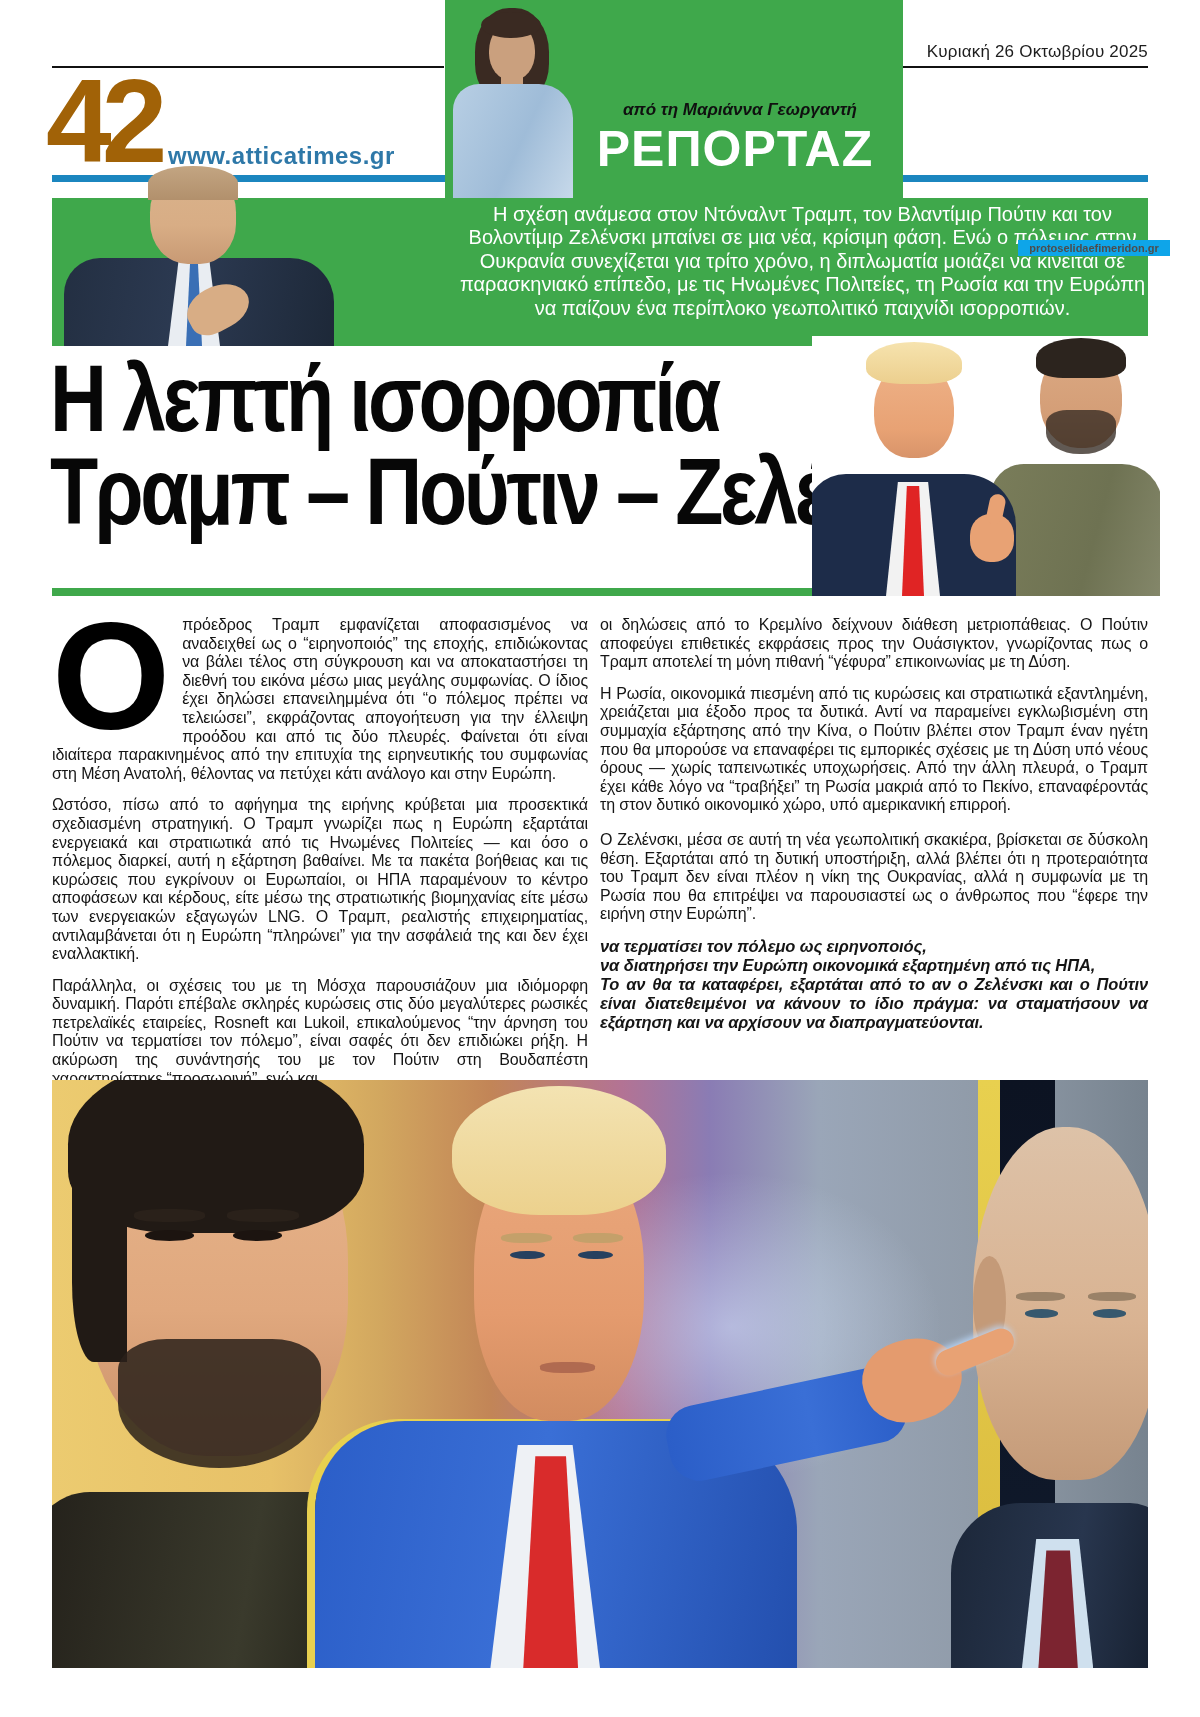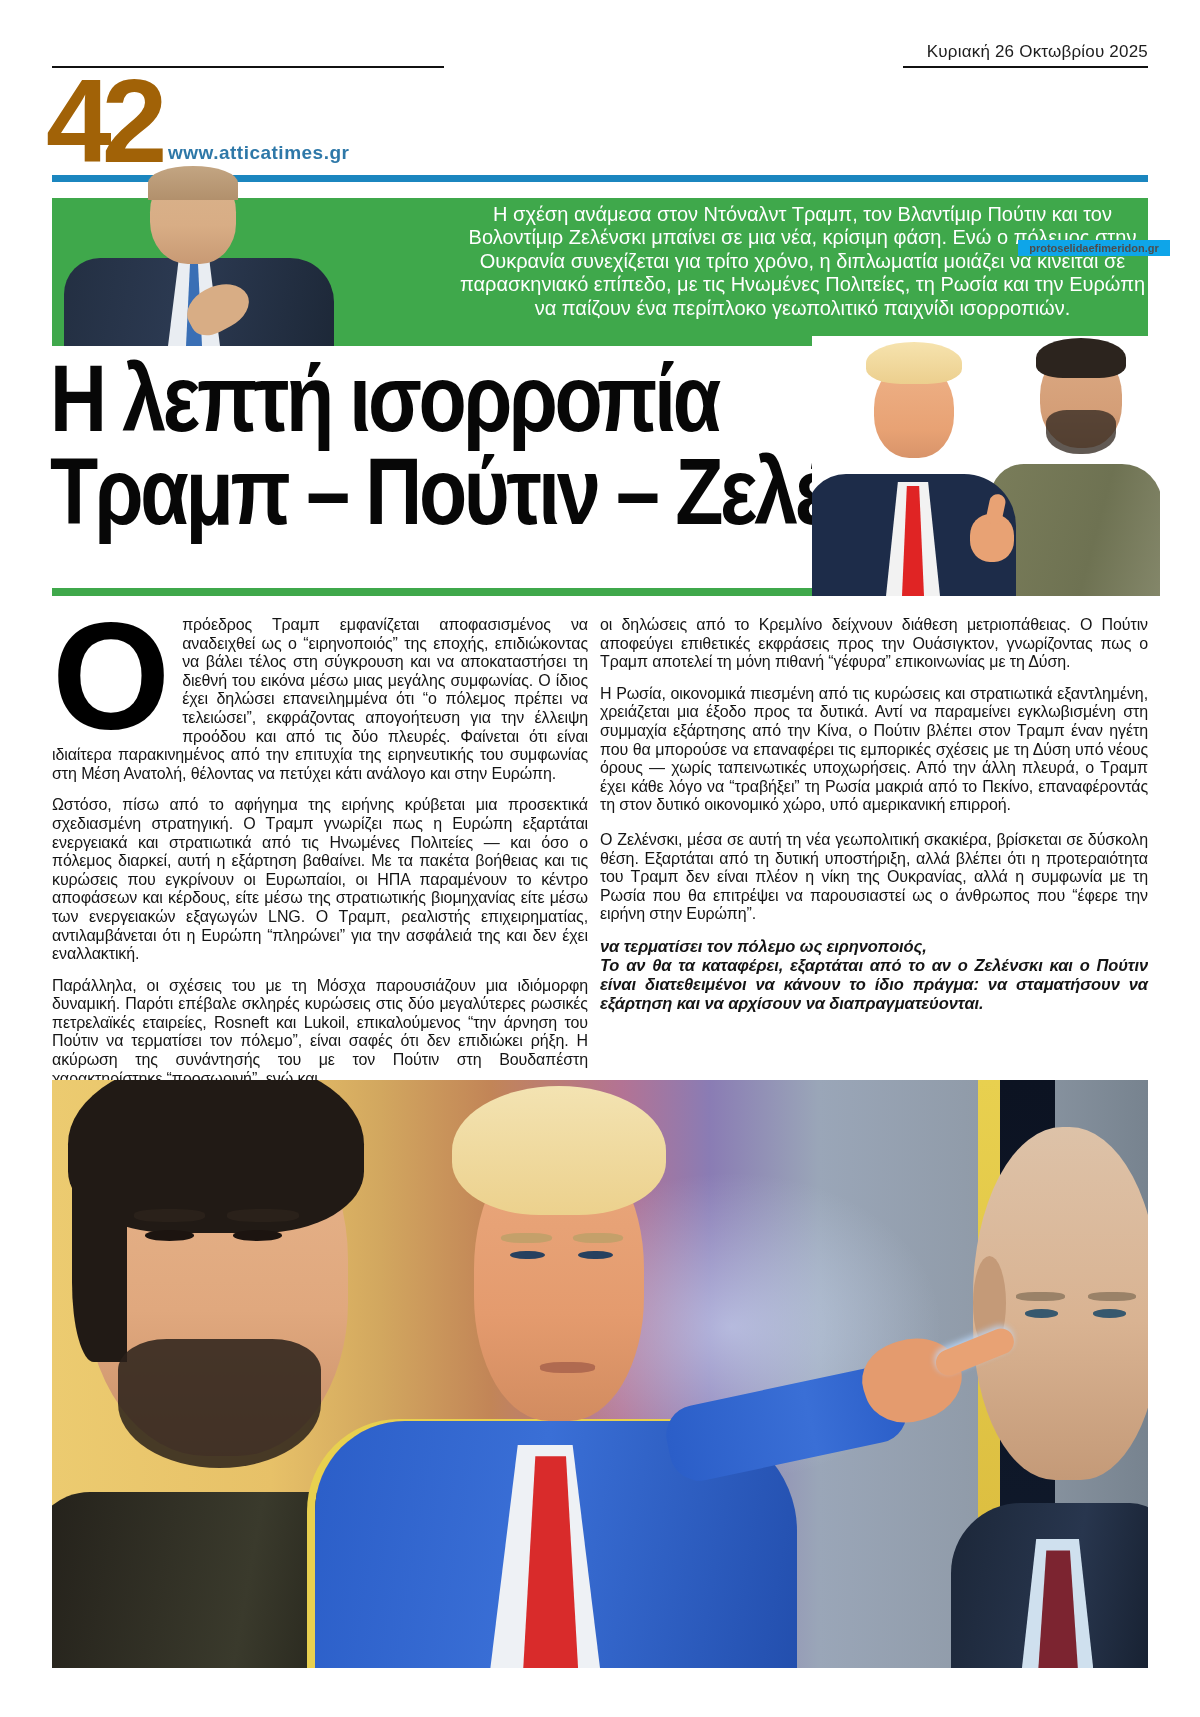--- a/index.html
+++ b/index.html
@@ -4,21 +4,21 @@
 <style>
   html,body{margin:0;padding:0;background:#ffffff;}
   #page{position:relative;width:1200px;height:1717px;background:#ffffff;overflow:hidden;
         font-family:"Liberation Sans", sans-serif;}
 
   
   .rule{position:absolute;height:2px;background:#111;}
   .date{position:absolute;top:42px;right:52px;font-size:17px;color:#1d1d1d;letter-spacing:.2px;}
   .pagenum{position:absolute;left:46px;top:62px;font-size:118px;font-weight:900;color:#a16207;
            line-height:1;letter-spacing:-10px;}
-  .siteurl{position:absolute;left:168px;top:142px;font-size:19px;font-weight:bold;color:#2e78a8;letter-spacing:.5px;}
+  .siteurl{position:absolute;left:168px;top:142px;font-size:24px;font-weight:bold;color:#2e78a8;letter-spacing:.5px;}
   .bluebar{position:absolute;left:52px;top:175px;width:1096px;height:7px;background:#1b86bf;z-index:1;}
 
   
   .greenhead{position:absolute;left:445px;top:0;width:458px;height:198px;background:#3fa84b;z-index:2;}
   .byline{position:absolute;left:140px;top:100px;width:310px;text-align:center;font-size:17px;
           font-weight:bold;font-style:italic;color:#101010;}
   .seclabel{position:absolute;left:130px;top:120px;width:320px;text-align:center;font-size:50px;
             font-weight:900;color:#ffffff;letter-spacing:1px;}
 
   
@@ -140,20 +140,31 @@
 
   <div class="rule" style="left:52px;top:66px;width:392px;"></div>
   <div class="rule" style="left:903px;top:66px;width:245px;"></div>
   <div class="date">Κυριακή 26 Οκτωβρίου  2025</div>
 
   <div class="pagenum">42</div>
   <div class="siteurl">www.atticatimes.gr</div>
 
   <div class="bluebar"></div>
 
+  <div class="greenhead">
+    <div class="ph reporter">
+      <div class="rep-hair"></div>
+      <div class="rep-face"></div>
+      <div class="rep-hairfront"></div>
+      <div class="rep-neck"></div>
+      <div class="rep-body"></div>
+    </div>
+    <div class="byline">από τη Μαριάννα Γεωργαντή</div>
+    <div class="seclabel">ΡΕΠΟΡΤΑΖ</div>
+  </div>
 
   <div class="greenbox"></div>
   <div class="intro">Η σχέση ανάμεσα στον Ντόναλντ Τραμπ, τον Βλαντίμιρ Πούτιν και τον Βολοντίμιρ Ζελένσκι μπαίνει σε μια νέα, κρίσιμη φάση. Ενώ ο πόλεμος στην Ουκρανία συνεχίζεται για τρίτο χρόνο, η διπλωματία μοιάζει να κινείται σε παρασκηνιακό επίπεδο, με τις Ηνωμένες Πολιτείες, τη Ρωσία και την Ευρώπη να παίζουν ένα περίπλοκο γεωπολιτικό παιχνίδι ισορροπιών.</div>
 
   <div class="ph putin1">
     <div class="p1-suit"></div>
     <div class="p1-shirt"></div>
     <div class="p1-tie"></div>
     <div class="p1-head"></div>
     <div class="p1-hair"></div>
@@ -191,20 +202,21 @@
     <p>Ωστόσο, πίσω από το αφήγημα της ειρήνης κρύβεται μια προσεκτικά σχεδιασμένη στρατηγική. Ο Τραμπ γνωρίζει πως η Ευρώπη εξαρτάται ενεργειακά και στρατιωτικά από τις Ηνωμένες Πολιτείες — και όσο ο πόλεμος διαρκεί, αυτή η εξάρτηση βαθαίνει. Με τα πακέτα βοήθειας και τις κυρώσεις που εγκρίνουν οι Ευρωπαίοι, οι ΗΠΑ παραμένουν το κέντρο αποφάσεων και κέρδους, είτε μέσω της στρατιωτικής βιομηχανίας είτε μέσω των ενεργειακών εξαγωγών LNG. Ο Τραμπ, ρεαλιστής επιχειρηματίας, αντιλαμβάνεται ότι η Ευρώπη “πληρώνει” για την ασφάλειά της και δεν έχει εναλλακτική.</p>
     <p>Παράλληλα, οι σχέσεις του με τη Μόσχα παρουσιάζουν μια ιδιόμορφη δυναμική. Παρότι επέβαλε σκληρές κυρώσεις στις δύο μεγαλύτερες ρωσικές πετρελαϊκές εταιρείες, Rosneft και Lukoil, επικαλούμενος “την άρνηση του Πούτιν να τερματίσει τον πόλεμο”, είναι σαφές ότι δεν επιδιώκει ρήξη. Η ακύρωση της συνάντησής του με τον Πούτιν στη Βουδαπέστη χαρακτηρίστηκε “προσωρινή”, ενώ και</p>
   </div>
 
   <div class="col col2">
     <p>οι δηλώσεις από το Κρεμλίνο δείχνουν διάθεση μετριοπάθειας. Ο Πούτιν αποφεύγει επιθετικές εκφράσεις προς την Ουάσιγκτον, γνωρίζοντας πως ο Τραμπ αποτελεί τη μόνη πιθανή “γέφυρα” επικοινωνίας με τη Δύση.</p>
     <p class="tight">Η Ρωσία, οικονομικά πιεσμένη από τις κυρώσεις και στρατιωτικά εξαντλημένη, χρειάζεται μια έξοδο προς τα δυτικά. Αντί να παραμείνει εγκλωβισμένη στη συμμαχία εξάρτησης από την Κίνα, ο Πούτιν βλέπει στον Τραμπ έναν ηγέτη που θα μπορούσε να επαναφέρει τις εμπορικές σχέσεις με τη Δύση υπό νέους όρους — χωρίς ταπεινωτικές υποχωρήσεις. Από την άλλη πλευρά, ο Τραμπ έχει κάθε λόγο να “τραβήξει” τη Ρωσία μακριά από το Πεκίνο, επαναφέροντάς τη στον δυτικό οικονομικό χώρο, υπό αμερικανική επιρροή.</p>
     <p>Ο Ζελένσκι, μέσα σε αυτή τη νέα γεωπολιτική σκακιέρα, βρίσκεται σε δύσκολη θέση. Εξαρτάται από τη δυτική υποστήριξη, αλλά βλέπει ότι η προτεραιότητα του Τραμπ δεν είναι πλέον η νίκη της Ουκρανίας, αλλά η συμφωνία με τη Ρωσία που θα επιτρέψει να παρουσιαστεί ως ο άνθρωπος που “έφερε την ειρήνη στην Ευρώπη”.</p>
     <div class="concl">
       <div>να τερματίσει τον πόλεμο ως ειρηνοποιός,</div>
+      <div>να διατηρήσει την Ευρώπη οικονομικά εξαρτημένη από τις ΗΠΑ,</div>
       <div>Το αν θα τα καταφέρει, εξαρτάται από το αν ο Ζελένσκι και ο Πούτιν είναι διατεθειμένοι να κάνουν το ίδιο πράγμα: να σταματήσουν να εξάρτηση και να αρχίσουν να διαπραγματεύονται.</div>
     </div>
   </div>
 
   <div class="ph mainph">
     <div class="m-band-y"></div>
     <div class="m-band-k"></div>
 
     <div class="m-z-head"></div>
     <div class="m-z-hair"></div>

